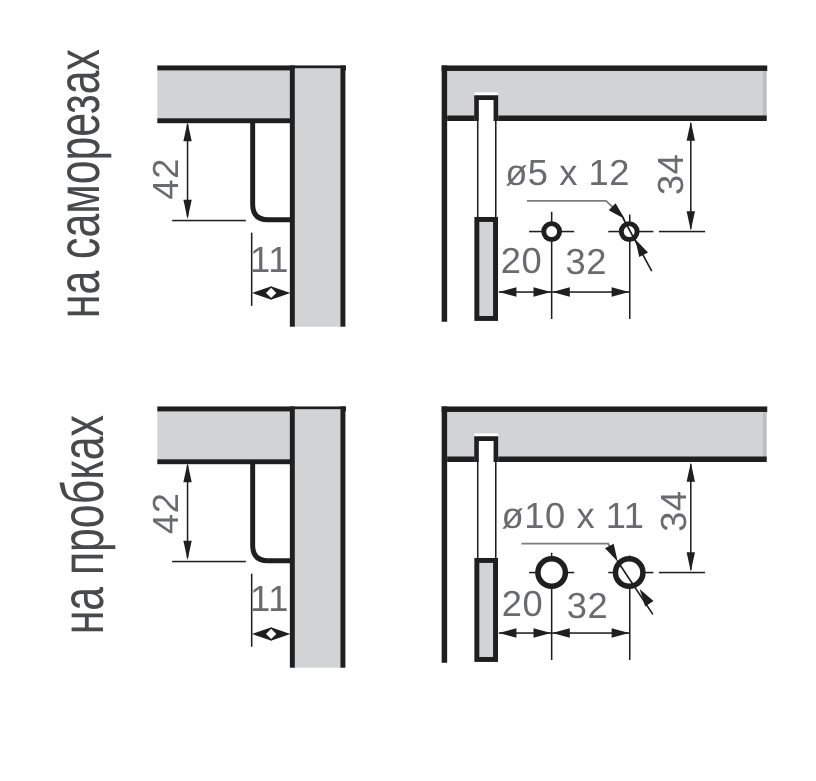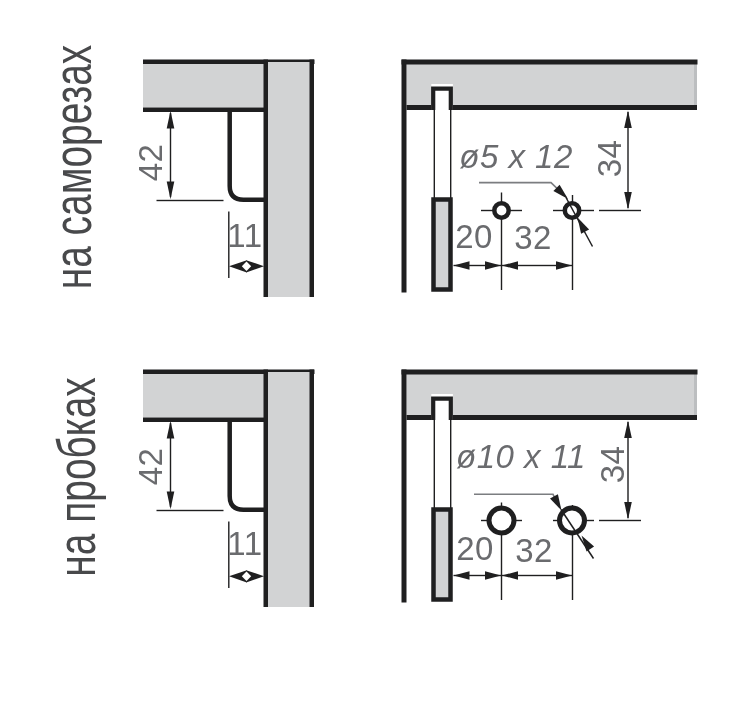--- a/index.html
+++ b/index.html
@@ -112,26 +112,26 @@
       <polyline points="474,494.3 553,494.3 559.8,507.5" fill="none" stroke="#7b7d80" stroke-width="1.6"></polyline>
       <polygon points="561.5,510.5 550,498.5 557.9,494.3" fill="#1f1f20"></polygon>
       <line x1="561" y1="509.5" x2="593.5" y2="558.5" stroke="#1f1f20" stroke-width="1.5"></line>
       <polygon points="581.5,535.5 594.1,546.4 586.5,551.4" fill="#1f1f20"></polygon>
     </g>
   </svg>
 
   <div class="row-label" style="left:-98px;top:139px;width:340px;">на саморезах</div>
   <div class="dim-text rot" style="left:120px;top:146px;width:60px;">42</div>
   <div class="dim-text" style="left:215px;top:219px;width:60px;">11</div>
-  <div class="dim-text" style="left:436px;top:140px;width:160px;font-style:italic;">ø5 x 12</div>
+  <div class="dim-text" style="left:436px;top:140px;width:160px;">ø5 x 12</div>
   <div class="dim-text rot" style="left:579px;top:142px;width:60px;">34</div>
   <div class="dim-text" style="left:444px;top:220px;width:60px;">20</div>
   <div class="dim-text" style="left:503px;top:221px;width:60px;">32</div>
 
   <div class="row-label" style="left:-94px;top:449px;width:340px;">на пробках</div>
   <div class="dim-text rot" style="left:120px;top:450px;width:60px;">42</div>
   <div class="dim-text" style="left:215px;top:527px;width:60px;">11</div>
-  <div class="dim-text" style="left:421px;top:440px;width:200px;font-style:italic;">ø10 x 11</div>
+  <div class="dim-text" style="left:421px;top:452px;width:200px;">ø10 x 11</div>
   <div class="dim-text rot" style="left:582px;top:448px;width:60px;">34</div>
   <div class="dim-text" style="left:445px;top:532px;width:60px;">20</div>
   <div class="dim-text" style="left:504px;top:534px;width:60px;">32</div>
 
 </div>
 
 </body></html>

